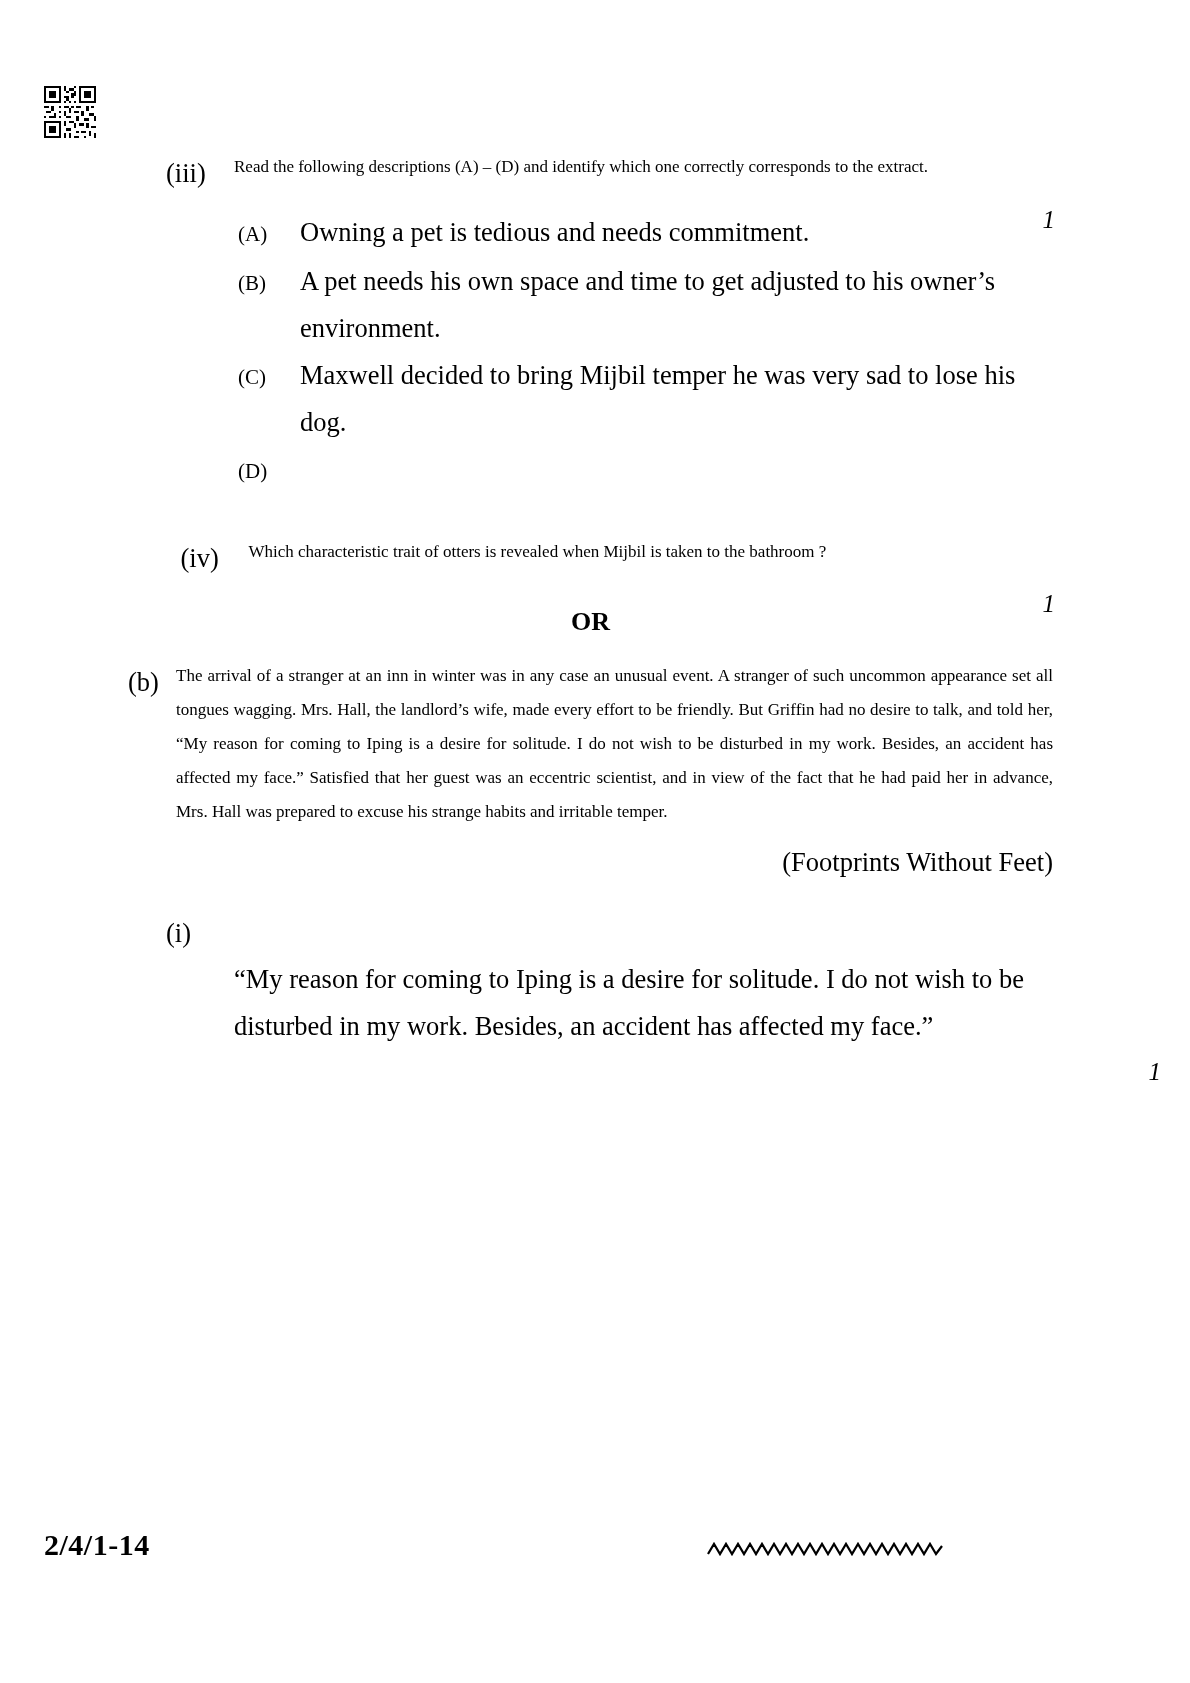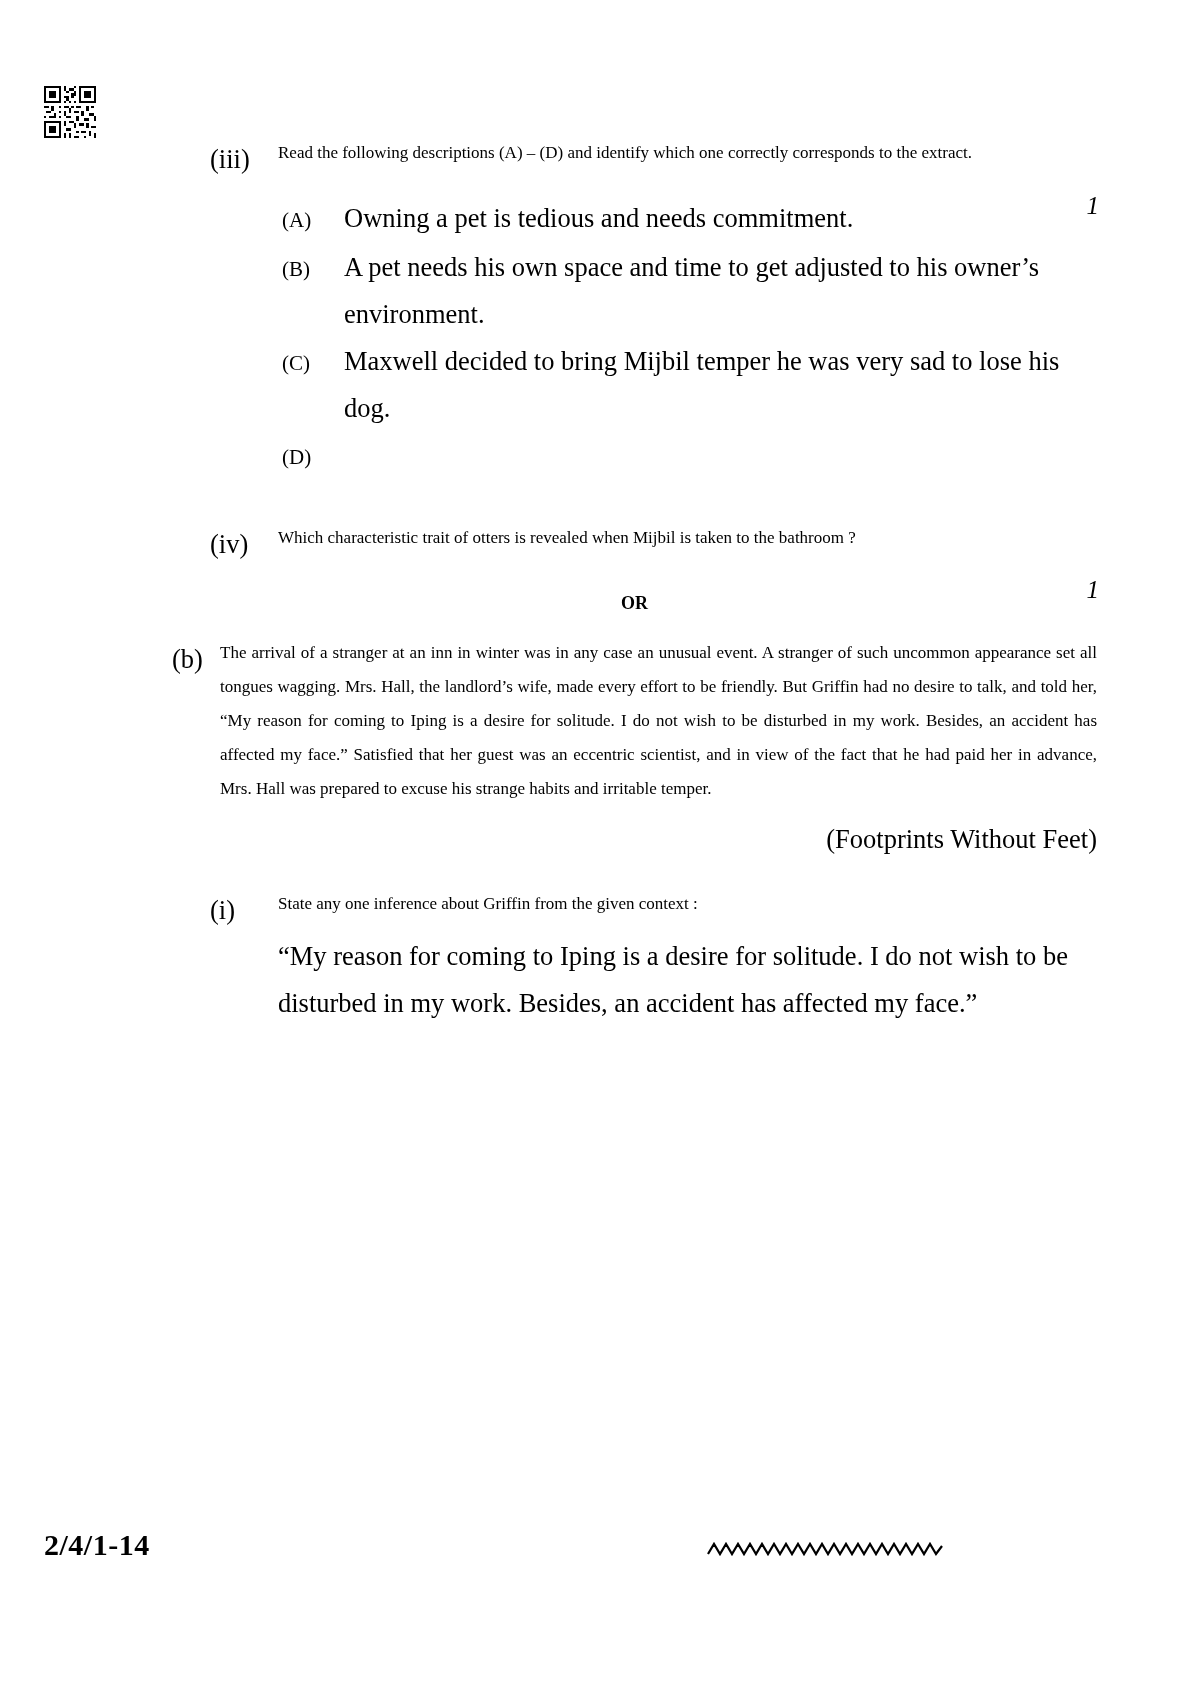--- a/index.html
+++ b/index.html
@@ -26,23 +26,22 @@
     top: 86px;
     width: 52px;
     height: 52px;
   }
   .qr-wrap svg { display: block; }
 
   
   .content {
     position: absolute;
     left: 128px;
-    top: 136px;
+    top: 150px;
     width: 925px;
-    margin-left: 44px;
   }
 
   
   .qrow {
     position: relative;
     display: flex;
     align-items: flex-start;
   }
   .qlabel {
     flex: 0 0 auto;
@@ -93,29 +92,30 @@
     flex: 1 1 auto;
     font-size: 26.5px;
     line-height: 46.5px;
     text-align: left;
   }
 
   
   .row-iv {
     margin-left: 38px;
     margin-top: 40px;
+    justify-content: center;
   }
   .row-iv .qlabel { width: 68px; }
   .row-iv .qbody  { width: 790px; flex: 0 0 790px; text-align: justify; }
 
   
   .or-line {
     text-align: center;
     font-weight: bold;
-    font-size: 18px;
+    font-size: 26px;
     margin-top: 26px;
     width: 925px;
   }
 
   
   .row-b {
     margin-top: 22px;
     margin-left: 0px;
   }
   .row-b .qlabel { width: 48px; }
@@ -299,21 +299,20 @@
 
     <div class="qrow row-b">
       <div class="qlabel">(b)</div>
       <div class="qbody lastline-left">The arrival of a stranger at an inn in winter was in any case an unusual event. A stranger of such uncommon appearance set all tongues wagging. Mrs. Hall, the landlord’s wife, made every effort to be friendly. But Griffin had no desire to talk, and told her, “My reason for coming to Iping is a desire for solitude. I do not wish to be disturbed in my work. Besides, an accident has affected my face.” Satisfied that her guest was an eccentric scientist, and in view of the fact that he had paid her in advance, Mrs. Hall was prepared to excuse his strange habits and irritable temper.</div>
     </div>
 
     <div class="attrib">(Footprints Without Feet)</div>
 
     <div class="qrow row-i">
       <div class="qlabel">(i)</div>
-      <div class="qbody lastline-left">State any one inference about Griffin from the given context :</div>
     </div>
 
     <div class="quote-block">
       <span>“My reason for coming to Iping is a desire for solitude. I do not wish to be disturbed in my work. Besides, an accident has affected my face.”</span>
       <span class="marks" style="top:93px; right:-137px;">1</span>
     </div>
 
   </div>
 
   <div class="footer">

